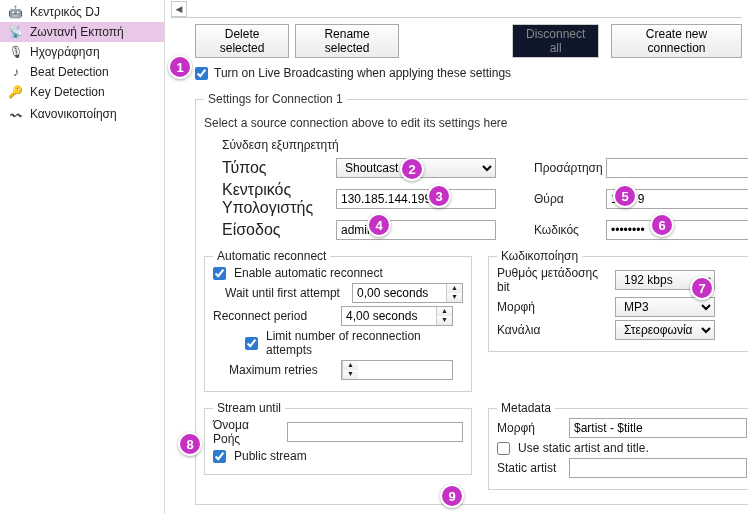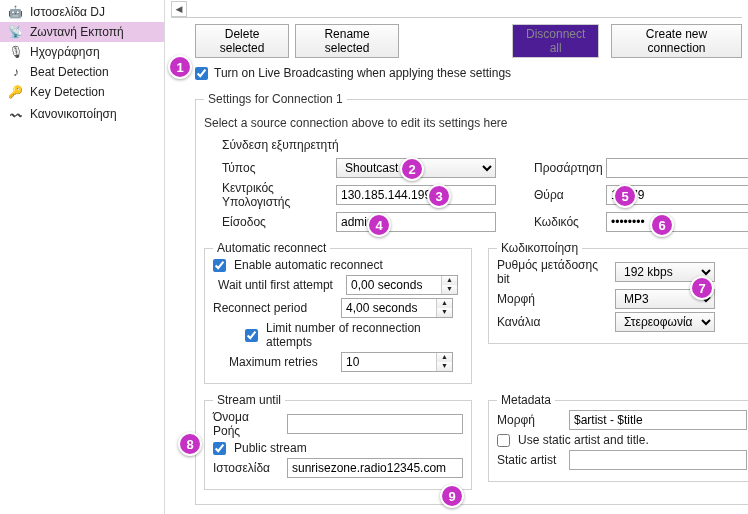--- a/index.html
+++ b/index.html
@@ -7,52 +7,52 @@
 .layout { display: flex; height: 100%; }
 .sidebar { width: 165px; border-right: 1px solid #d9d9d9; background: #fff; padding-top: 2px; }
 .sidebar-item { display: flex; align-items: center; gap: 6px; padding: 3px 8px; cursor: pointer; font-size: 12px; }
 .sidebar-item.active { background: #e8c7e8; }
 .sidebar-item .icon { width: 16px; text-align: center; font-size: 12px; color: #444; }
 .main { flex: 1; padding: 0 0 0 0; overflow: hidden; background: #fff; }
 .scroll-placeholder { height: 18px; border-bottom: 1px solid #ccc; margin: 0 6px; display: flex; align-items: center; }
 .scroll-arrow { width: 16px; height: 16px; border: 1px solid #ccc; display: flex; align-items: center; justify-content: center; font-size: 9px; color: #555; }
 .toolbar { display: flex; gap: 6px; padding: 6px 6px 4px 30px; align-items: flex-start; }
 .btn { border: 1px solid #aaa; background: linear-gradient(#fdfdfd,#ececec); padding: 2px 8px; font-size: 12px; cursor: pointer; font-family: inherit; }
-.btn.disabled { color: #888; border-color: #ccc; background: #4c1d95; }
+.btn.disabled { color: #888; border-color: #ccc; background: #0f172a; }
 .toolbar-spacer { flex: 1; }
 .toolbar-spacer2 { width: 110px; }
 .checkbox-row { display: flex; align-items: flex-end; gap: 6px; padding: 4px 6px 8px 30px; font-size: 12px; }
 input[type=checkbox] { width: 13px; height: 13px; accent-color: #2d7ad1; }
 fieldset { border: 1px solid #d0d0d0; margin: 4px 6px 8px 30px; padding: 6px 8px 8px 8px; }
 fieldset > legend { font-size: 12px; padding: 0 4px; color: #333; }
 .help-text { font-size: 12px; color: #333; margin: 4px 0 8px 0; }
 .subgroup-title { font-size: 12px; margin: 2px 0 6px 18px; }
 .form-row { display: flex; align-items: center; gap: 8px; margin: 3px 0 3px 18px; }
-.label { width: 106px; font-size: 12px; }
+.label { width: 106px; font-size: 16px; }
 .label-right { width: 64px; font-size: 12px; }
 input[type=text], input[type=password], select { border: 1px solid #a7a7a7; font-family: inherit; font-size: 12px; padding: 1px 4px; height: 20px; background: #fff; }
 select { background: linear-gradient(#fdfdfd,#ececec); }
 .spinner { display: inline-flex; align-items: stretch; border: 1px solid #a7a7a7; height: 20px; width: 112px; }
 .spinner input { border: none; flex: 1; padding: 1px 4px; font-size: 12px; outline: none; width: 10px; }
 .spinner .spins { width: 16px; display: flex; flex-direction: column; border-left: 1px solid #ccc; }
 .spinner .spins div { flex:1; font-size:7px; text-align:center; background:linear-gradient(#fdfdfd,#ececec); line-height:8px; cursor:pointer; }
 .cols { display: flex; gap: 16px; }
 .col { flex: 1; min-width: 0; }
 .group-inner { border: 1px solid #d0d0d0; padding: 6px 8px 8px 8px; margin: 6px 0; position: relative; }
 .group-inner > .legend { position: absolute; top: -8px; left: 8px; background: #fff; padding: 0 4px; font-size: 12px; }
 .callout { position: absolute; width: 24px; height: 24px; border-radius: 50%; background: #c530c5; border: 2px solid #fff; box-shadow: 0 1px 3px rgba(0,0,0,.35); color: #fff; font-weight: bold; font-size: 13px; display: flex; align-items: center; justify-content: center; z-index: 50; }
 </style>
 </head>
 <body>
 
 <div class="layout">
   <div class="sidebar">
     <div class="sidebar-item">
       <span class="icon">🤖</span>
-      <span>Ιστοσελίδα DJ</span>
+      <span>Κεντρικός DJ</span>
     </div>
     <div class="sidebar-item active">
       <span class="icon">📡</span>
       <span>Ζωντανή Εκποπή</span>
     </div>
     <div class="sidebar-item">
       <span class="icon">🎙</span>
       <span>Ηχογράφηση</span>
     </div>
     <div class="sidebar-item">
@@ -116,21 +116,21 @@
       </div>
 
       <div class="cols" style="margin-top:10px">
         <div class="col">
           <div class="group-inner">
             <div class="legend">Automatic reconnect</div>
             <div class="form-row" style="margin-left:0">
               <input type="checkbox" checked="" style="">
               <span>Enable automatic reconnect</span>
             </div>
-            <div class="form-row" style="margin-left:5px">
+            <div class="form-row" style="margin-left:12px">
               <div style="width:120px">Wait until first attempt</div>
               <div class="spinner">
                   <input value="0,00 seconds" style="">
                   <div class="spins">
                     <div>▲</div>
                     <div>▼</div>
                   </div>
                 </div>
             </div>
             <div class="form-row" style="margin-left:0">
@@ -143,21 +143,20 @@
                   </div>
                 </div>
             </div>
             <div class="form-row" style="margin-left:32px">
               <input type="checkbox" checked="" style="">
               <span>Limit number of reconnection attempts</span>
             </div>
             <div class="form-row" style="margin-left:16px">
               <div style="width:104px">Maximum retries</div>
               <div class="spinner">
-                  <input value="10" style="">
                   <div class="spins">
                     <div>▲</div>
                     <div>▼</div>
                   </div>
                 </div>
             </div>
           </div>
         </div>
         <div class="col">
           <div class="group-inner">
@@ -182,24 +181,20 @@
         <div class="col">
           <div class="group-inner">
             <div class="legend">Stream until</div>
             <div class="form-row" style="margin-left:0">
               <div style="width:66px">Όνομα Ροής</div>
               <input type="text" style="flex: 1 1 0%;" value="">
             </div>
             <div class="form-row" style="margin-left:0">
               <input type="checkbox" checked="" style="">
               <span>Public stream</span>
-            </div>
-            <div class="form-row" style="margin-left:0">
-              <div style="width:66px">Ιστοσελίδα</div>
-              <input type="text" style="flex: 1 1 0%;" value="sunrisezone.radio12345.com">
             </div>
           </div>
         </div>
         <div class="col">
           <div class="group-inner">
             <div class="legend">Metadata</div>
             <div class="form-row" style="margin-left:0">
               <div style="width:64px">Μορφή</div>
               <input type="text" style="flex: 1 1 0%;" value="$artist - $title">
             </div>

